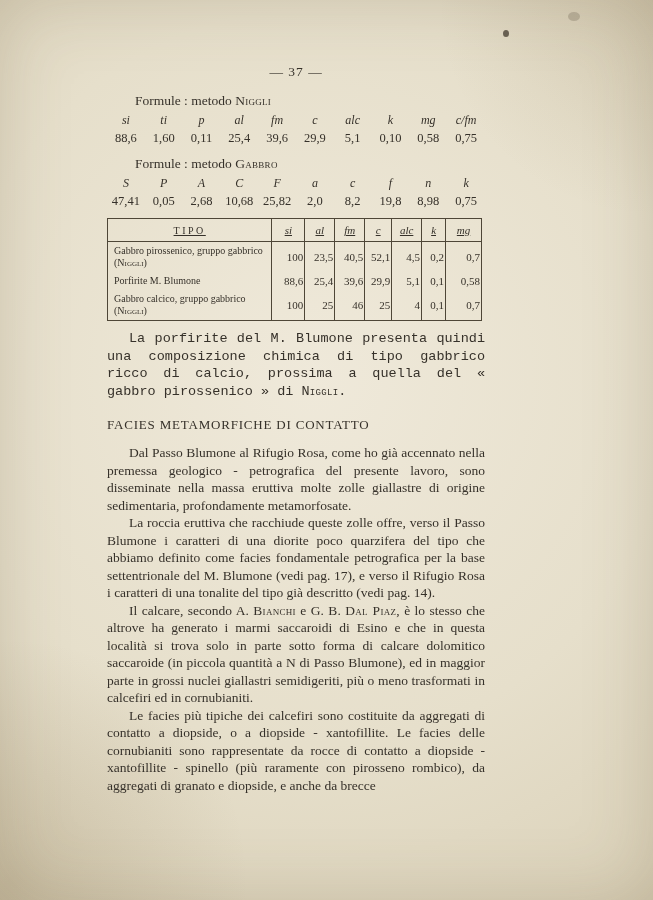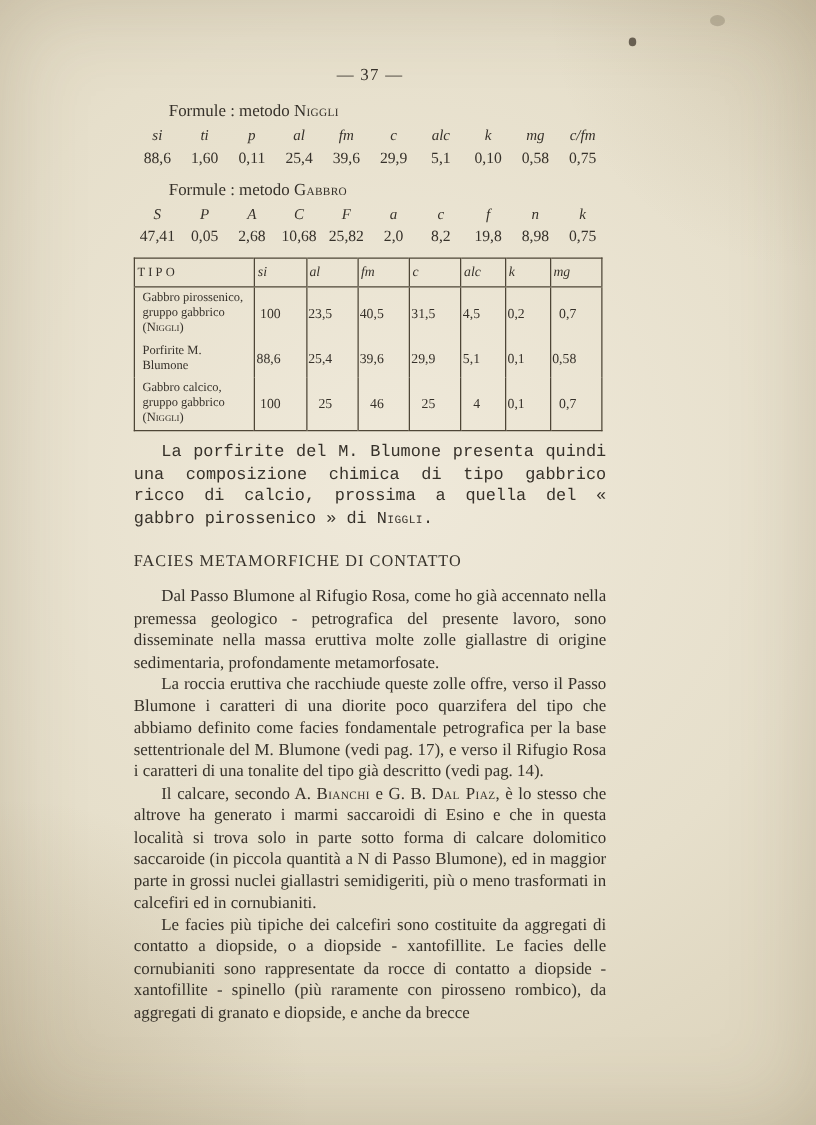--- a/index.html
+++ b/index.html
@@ -12,37 +12,37 @@
     position: relative; width: 653px; height: 900px; overflow: hidden;
     background:
       radial-gradient(ellipse 60% 45% at 2% 98%, rgba(124,104,66,.20), rgba(124,104,66,0) 60%),
       radial-gradient(ellipse 55% 40% at 100% 0%, rgba(124,104,66,.14), rgba(124,104,66,0) 60%),
       radial-gradient(ellipse 115% 85% at 48% 42%, #efe9da 0%, #e6dfcb 48%, #dcd3bb 78%, #cfc5a9 100%);
     box-shadow: inset 0 0 70px rgba(106,88,54,.22);
   }
   .speck { position: absolute; border-radius: 50%; }
   .s1 { left: 503px; top: 30px; width: 6px; height: 7px; background: #413a2d; opacity: .75; }
   .s2 { left: 568px; top: 12px; width: 12px; height: 9px; background: #6e6450; opacity: .3; }
-  .content { position: absolute; left: 107px; top: 52px; width: 378px; }
+  .content { position: absolute; left: 107px; top: 64px; width: 378px; }
   .page-number { text-align: center; font-size: 13.5px; letter-spacing: 1px; margin-bottom: 13px; }
   .formule-title { margin-left: 28px; font-size: 13.5px; margin-bottom: 4px; }
   .frow { display: flex; margin-bottom: 3px; }
   .frow span { flex: 1 1 0; text-align: center; }
   .fhead span { font-style: italic; font-size: 12px; }
   .fvals span { font-size: 12.5px; }
   .osann { margin-top: 10px; }
   .tipo-table { width: 375px; border-collapse: collapse; margin-top: 9px; border: 1.5px solid #4e4637; }
   .tipo-table td { border-left: 1px solid #4e4637; vertical-align: middle; }
   .tipo-table td:first-child { border-left: none; }
-  .tt-head td { border-bottom: 1px solid #4e4637; text-align: left; padding: 5px 2px; font-size: 11px; }
+  .tt-head td { border-bottom: 1px solid #4e4637; text-align: center; padding: 5px 2px; font-size: 11px; text-decoration: underline; }
   .tt-head .tt-tipo-h { font-size: 10px; letter-spacing: 2.5px; }
   .it { font-style: italic; }
   .tt-name { font-size: 10px; line-height: 12px; padding: 3px 6px; }
   .tt-sub { font-variant: small-caps; }
-  .num { font-size: 11px; text-align: right; padding-right: 20px; }
+  .num { font-size: 11px; text-align: right; padding-right: 1px; }
   .summary { margin: 9px 0 0 0; font-size: 13.5px; line-height: 17.5px; text-align: justify; text-indent: 22px; font-family: Liberation Mono, monospace; }
   .section-heading { margin-top: 17px; font-size: 13px; letter-spacing: .8px; white-space: nowrap; }
   .bodytext { margin-top: 11px; }
   .bodytext p { margin: 0; font-size: 13.5px; line-height: 17.5px; text-align: justify; text-indent: 22px; }
   .sc { font-variant: small-caps; letter-spacing: .3px; margin-top: 28px; }
 </style>
 </head>
 <body>
 
 <div class="page">
@@ -132,21 +132,21 @@
           <td class="it">mg</td>
         </tr>
         <tr>
           <td class="tt-name">
             <div>Gabbro pirossenico, gruppo gabbrico</div>
             <div class="tt-sub">(Niggli)</div>
           </td>
           <td class="num">100</td>
           <td class="num">23,5</td>
           <td class="num">40,5</td>
-          <td class="num">31,5</td>
+          <td class="num">52,1</td>
           <td class="num">4,5</td>
           <td class="num">0,2</td>
           <td class="num">0,7</td>
         </tr>
         <tr>
           <td class="tt-name">
             <div>Porfirite M. Blumone</div>
             <div class="tt-sub"></div>
           </td>
           <td class="num">88,6</td>

